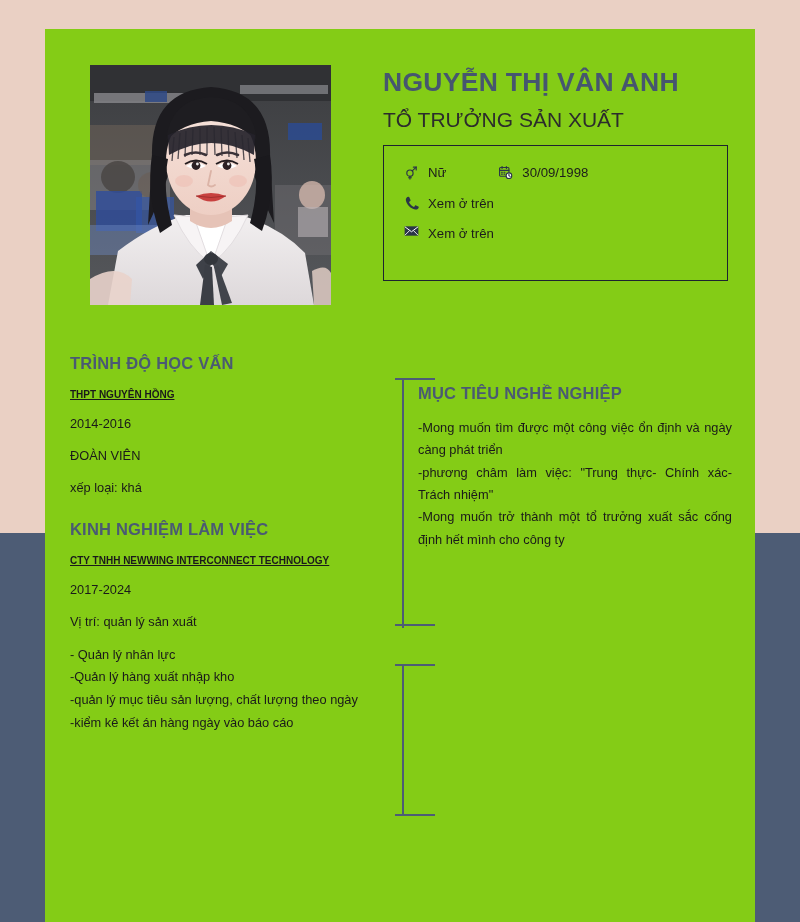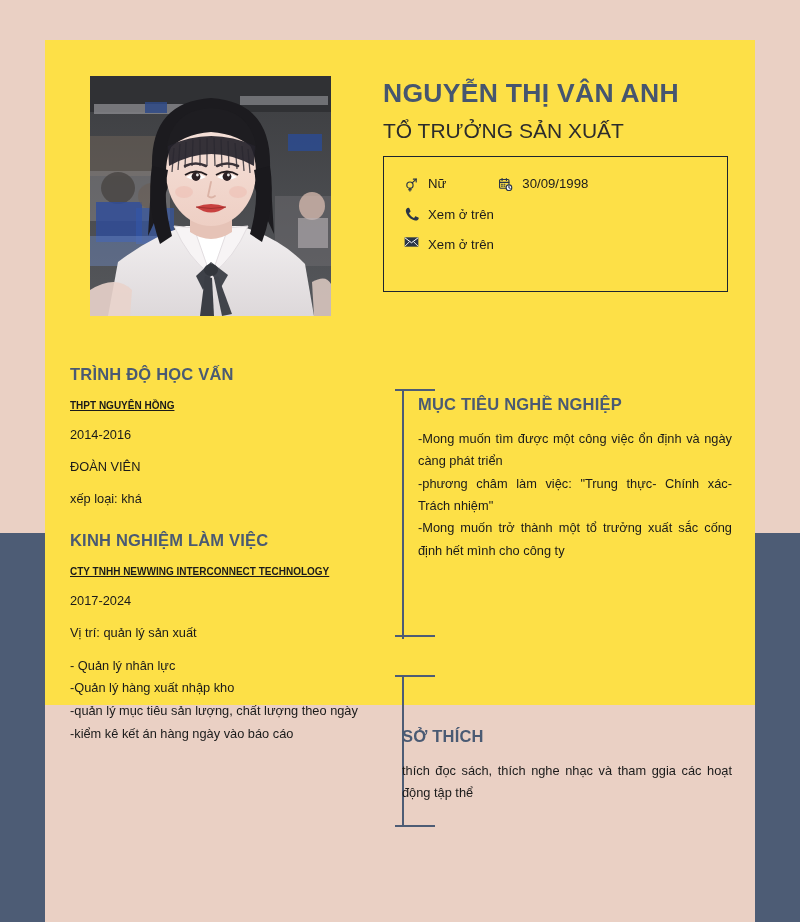--- a/index.html
+++ b/index.html
@@ -20,23 +20,23 @@
     width: 45px; height: 389px;
     background: #4d5c75;
   }
   .band-dark-right {
     position: absolute; left: 755px; top: 533px;
     width: 45px; height: 389px;
     background: #4d5c75;
   }
   .sheet {
     position: absolute;
-    left: 45px; top: 40px;
-    width: 710px; height: 665px;
-    background: #fde047;
+    left: 45px; top: 29px;
+    width: 710px; height: 893px;
+    background: #84cc16;
   }
 
   
   .header {
     position: absolute; left: 0; top: 0;
     width: 710px; height: 290px;
   }
   .photo {
     position: absolute;
     left: 45px; top: 36px;
@@ -87,21 +87,21 @@
     color: #2b3647;
   }
   .cicon svg { display: block; }
   .ctext {
     font-size: 13.2px;
     color: #1c1c1c;
     line-height: 17px;
     white-space: nowrap;
   }
   .ctwo { display: flex; width: 100%; }
-  .ccol { display: flex; align-items: flex-end; }
+  .ccol { display: flex; align-items: center; }
   .ccol.second { margin-left: 52px; }
 
   
   .colleft {
     position: absolute;
     left: 25px; top: 325px;
     width: 320px;
   }
   .colright {
     position: absolute;
@@ -384,21 +384,17 @@
 
     <div class="colright">
 
       <section class="rsec objective">
         <h2 class="sec">MỤC TIÊU NGHỀ NGHIỆP</h2>
         <div class="para">-Mong muốn tìm được một công việc ổn định và ngày càng phát triển</div>
         <div class="para">-phương châm làm việc: "Trung thực- Chính xác- Trách nhiệm"</div>
         <div class="para">-Mong muốn trở thành một tổ trưởng xuất sắc cống định hết mình cho công ty</div>
       </section>
 
-      <section class="rsec hobby">
-        <h2 class="sec">SỞ THÍCH</h2>
-        <div class="para">thích đọc sách, thích nghe nhạc và tham ggia các hoạt động tập thể</div>
-      </section>
 
     </div>
 
   </div>
 </div>
 
 </body></html>

